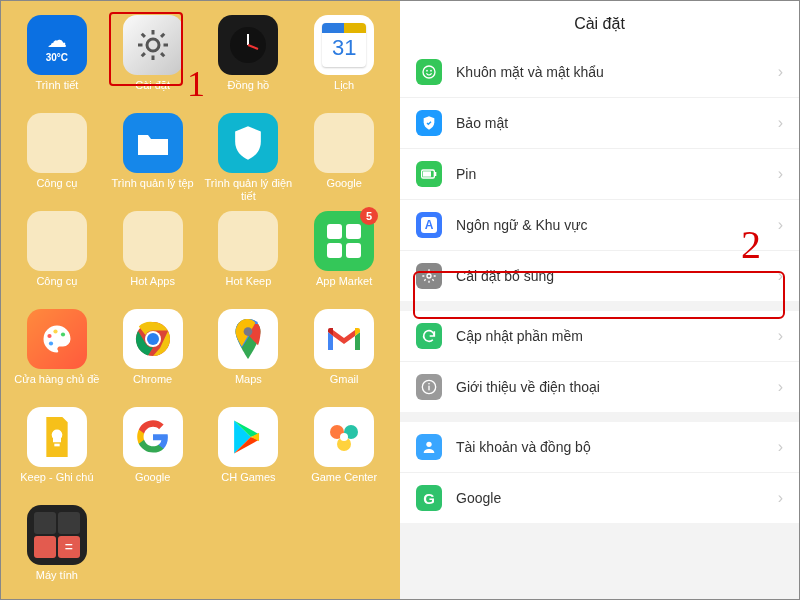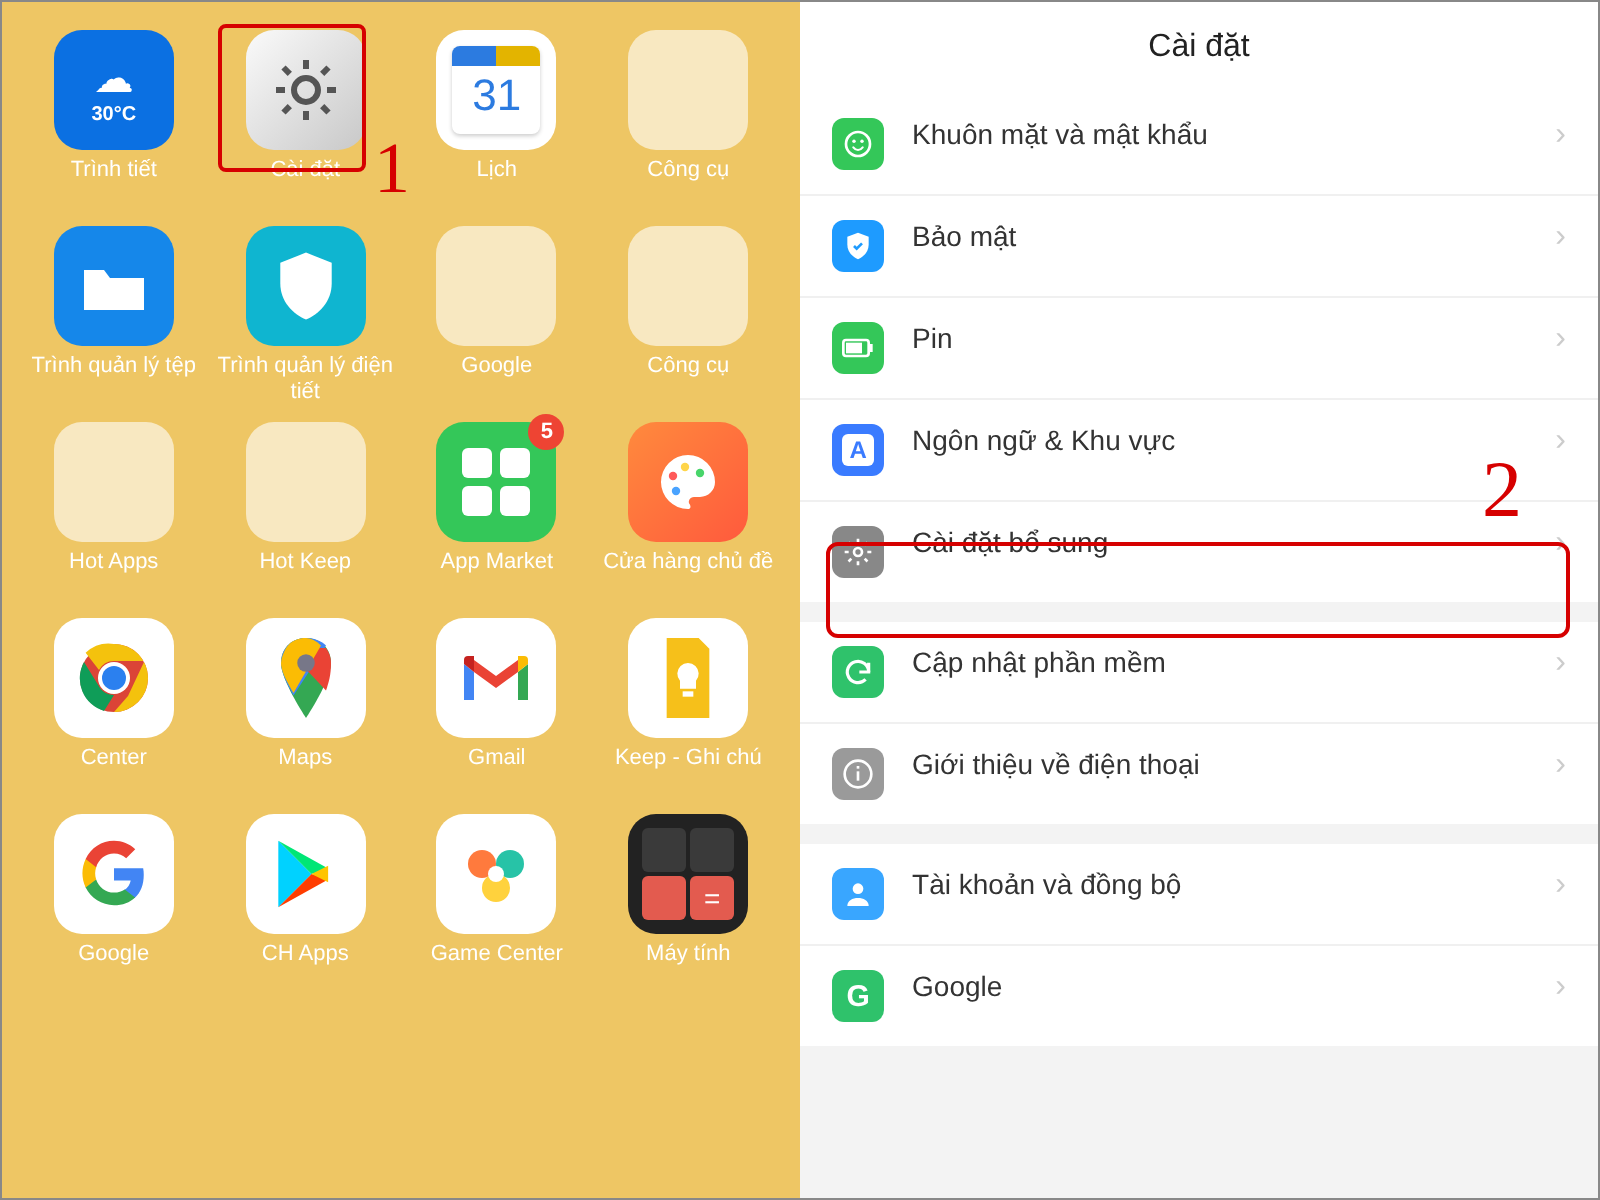--- a/index.html
+++ b/index.html
@@ -23,21 +23,21 @@
   .bg-blue2{background:#0b70e2;}
   
   .folder { background:rgba(255,255,255,0.6); display:grid; grid-template-columns:1fr 1fr 1fr; grid-template-rows:1fr 1fr 1fr; gap:3px; padding:6px; }
   .folder span{ border-radius:3px; }
   
   .hl1 { position:absolute; border:2px solid #d60000; border-radius:4px; top:11px; left:108px; width:74px; height:74px; pointer-events:none; }
   .step1 { position:absolute; color:#d60000; font-size:36px; font-weight:400; top:62px; left:186px; font-family:Georgia,serif;}
   
   .title { background:#fff; text-align:center; font-size:16px; padding:14px 0; font-weight:500; color:#222;}
   .gap { height:10px; }
-  .row { background:#fff; display:flex; padding:12px 16px; border-bottom:1px solid #f0f0f0; cursor:pointer; position:relative;}
+  .row { background:#fff; display:flex; align-items:center; padding:12px 16px; border-bottom:1px solid #f0f0f0; cursor:pointer; position:relative;}
   .row:last-child{border-bottom:none;}
   .ric { width:26px; height:26px; border-radius:6px; margin-right:14px; display:flex; align-items:center; justify-content:center; flex-shrink:0;}
   .rlabel { font-size:14px; color:#333; flex:1; }
   .chev { color:#ccc; font-size:16px; }
   .hl2 { position:absolute; border:2px solid #d60000; border-radius:6px; left:412px; top:270px; width:372px; height:48px; pointer-events:none;}
   .step2 { position:absolute; color:#d60000; font-size:40px; font-family:Georgia,serif; top:220px; left:740px;}
   
   svg{display:block;}
 </style>
 </head>
@@ -73,20 +73,32 @@
                   <line x1="4.5" y1="19.5" x2="6.6" y2="17.4"></line>
                   <line x1="17.4" y1="6.6" x2="19.5" y2="4.5"></line>
                 </g>
               </svg>
             </div>
           </div>
           <div class="label">Cài đặt</div>
         </div>
         <div class="app">
           <div style="position:relative">
+            <div class="tile bg-black" style="">
+              <svg width="40" height="40" viewBox="0 0 40 40">
+                <circle cx="20" cy="20" r="18" fill="#111"></circle>
+                <line x1="20" y1="20" x2="20" y2="9" stroke="#fff" stroke-width="2"></line>
+                <line x1="20" y1="20" x2="30" y2="24" stroke="#e33" stroke-width="2"></line>
+              </svg>
+            </div>
+          </div>
+          <div class="label">Đồng hồ</div>
+        </div>
+        <div class="app">
+          <div style="position:relative">
             <div class="tile bg-w" style="">
               <div style="width:44px;height:44px;background:#fff;border-radius:4px;box-shadow:0 1px 2px rgba(0,0,0,.2);overflow:hidden">
                 <div style="height:10px;display:flex">
                   <div style="flex:1;background:#2c7be0"></div>
                   <div style="flex:1;background:#e3b400"></div>
                 </div>
                 <div style="font-size:22px;font-weight:500;color:#2c7be0;text-align:center;line-height:30px">31</div>
               </div>
             </div>
           </div>
@@ -228,21 +240,21 @@
                 <circle cx="20" cy="20" r="17" fill="#db4437"></circle>
                 <path d="M20 3a17 17 0 0114.7 8.5H20a8.5 8.5 0 00-7.5 4.5L5.8 7.4A17 17 0 0120 3z" fill="#f4c20d"></path>
                 <path d="M20 37a17 17 0 01-14.2-7.7l8.8-15.2a8.5 8.5 0 000 0L20 28.5 27 37z" fill="#4caf50" opacity=".0"></path>
                 <path d="M5 12l8 13a8.5 8.5 0 007 3.5l-5 8A17 17 0 015 12z" fill="#0f9d58"></path>
                 <path d="M35 12l-8 17 -7 8a17 17 0 0015-25z" fill="#f4c20d"></path>
                 <circle cx="20" cy="20" r="8" fill="#fff"></circle>
                 <circle cx="20" cy="20" r="6" fill="#2b80ef"></circle>
               </svg>
             </div>
           </div>
-          <div class="label">Center</div>
+          <div class="label">Chrome</div>
         </div>
         <div class="app">
           <div style="position:relative">
             <div class="tile bg-w" style="">
               <svg width="30" height="40" viewBox="0 0 24 32">
                 <path d="M12 0C6 0 2 4.5 2 10c0 7 10 22 10 22s10-15 10-22C22 4.5 18 0 12 0z" fill="#34a853"></path>
                 <path d="M12 0C6 0 2 4.5 2 10c0 3 2 8 5 13L20 3c-2-2-5-3-8-3z" fill="#4285f4"></path>
                 <path d="M12 0c3 0 6 1 8 3L9 22c-3-5-7-10-7-12C2 4.5 6 0 12 0z" fill="#fbbc04" opacity="0"></path>
                 <path d="M4 4l16 17c1-3 2-6 2-11 0-2-.5-4-2-6z" fill="#ea4335"></path>
                 <path d="M4 4c-1 2-2 4-2 6 0 3 2 7 5 12L18 3c-2-2-4-3-6-3-3 0-6 1-8 4z" fill="#fbbc04"></path>
@@ -297,21 +309,21 @@
           <div style="position:relative">
             <div class="tile bg-w" style="">
               <svg width="34" height="36" viewBox="0 0 24 26">
                 <path d="M2 1v24l12-12z" fill="#00d2ff"></path>
                 <path d="M2 1l18 10-6 2z" fill="#00e676"></path>
                 <path d="M2 25l18-10-6-2z" fill="#ff3d00"></path>
                 <path d="M14 13l6-3v6z" fill="#ffc400"></path>
               </svg>
             </div>
           </div>
-          <div class="label">CH Apps</div>
+          <div class="label">CH Games</div>
         </div>
         <div class="app">
           <div style="position:relative">
             <div class="tile bg-w" style="">
               <svg width="36" height="36" viewBox="0 0 36 36">
                 <circle cx="11" cy="13" r="7" fill="#ff7a3d"></circle>
                 <circle cx="25" cy="13" r="7" fill="#27c3a7"></circle>
                 <circle cx="18" cy="25" r="7" fill="#ffd23d"></circle>
                 <circle cx="18" cy="18" r="4" fill="#fff"></circle>
               </svg>

